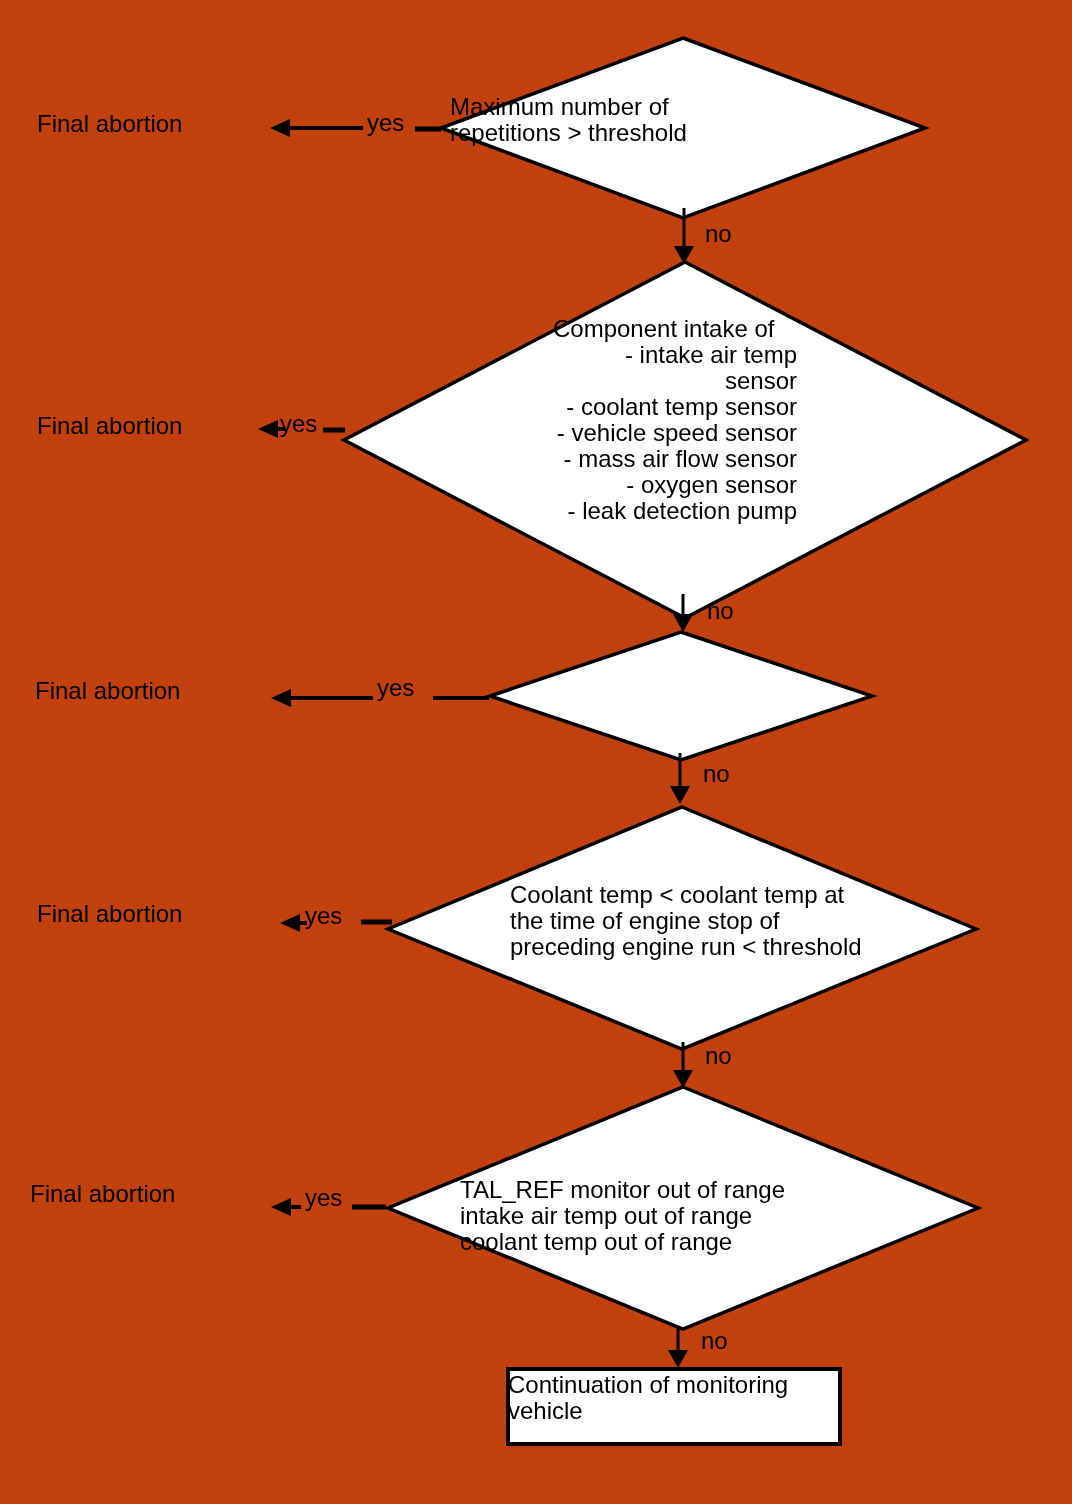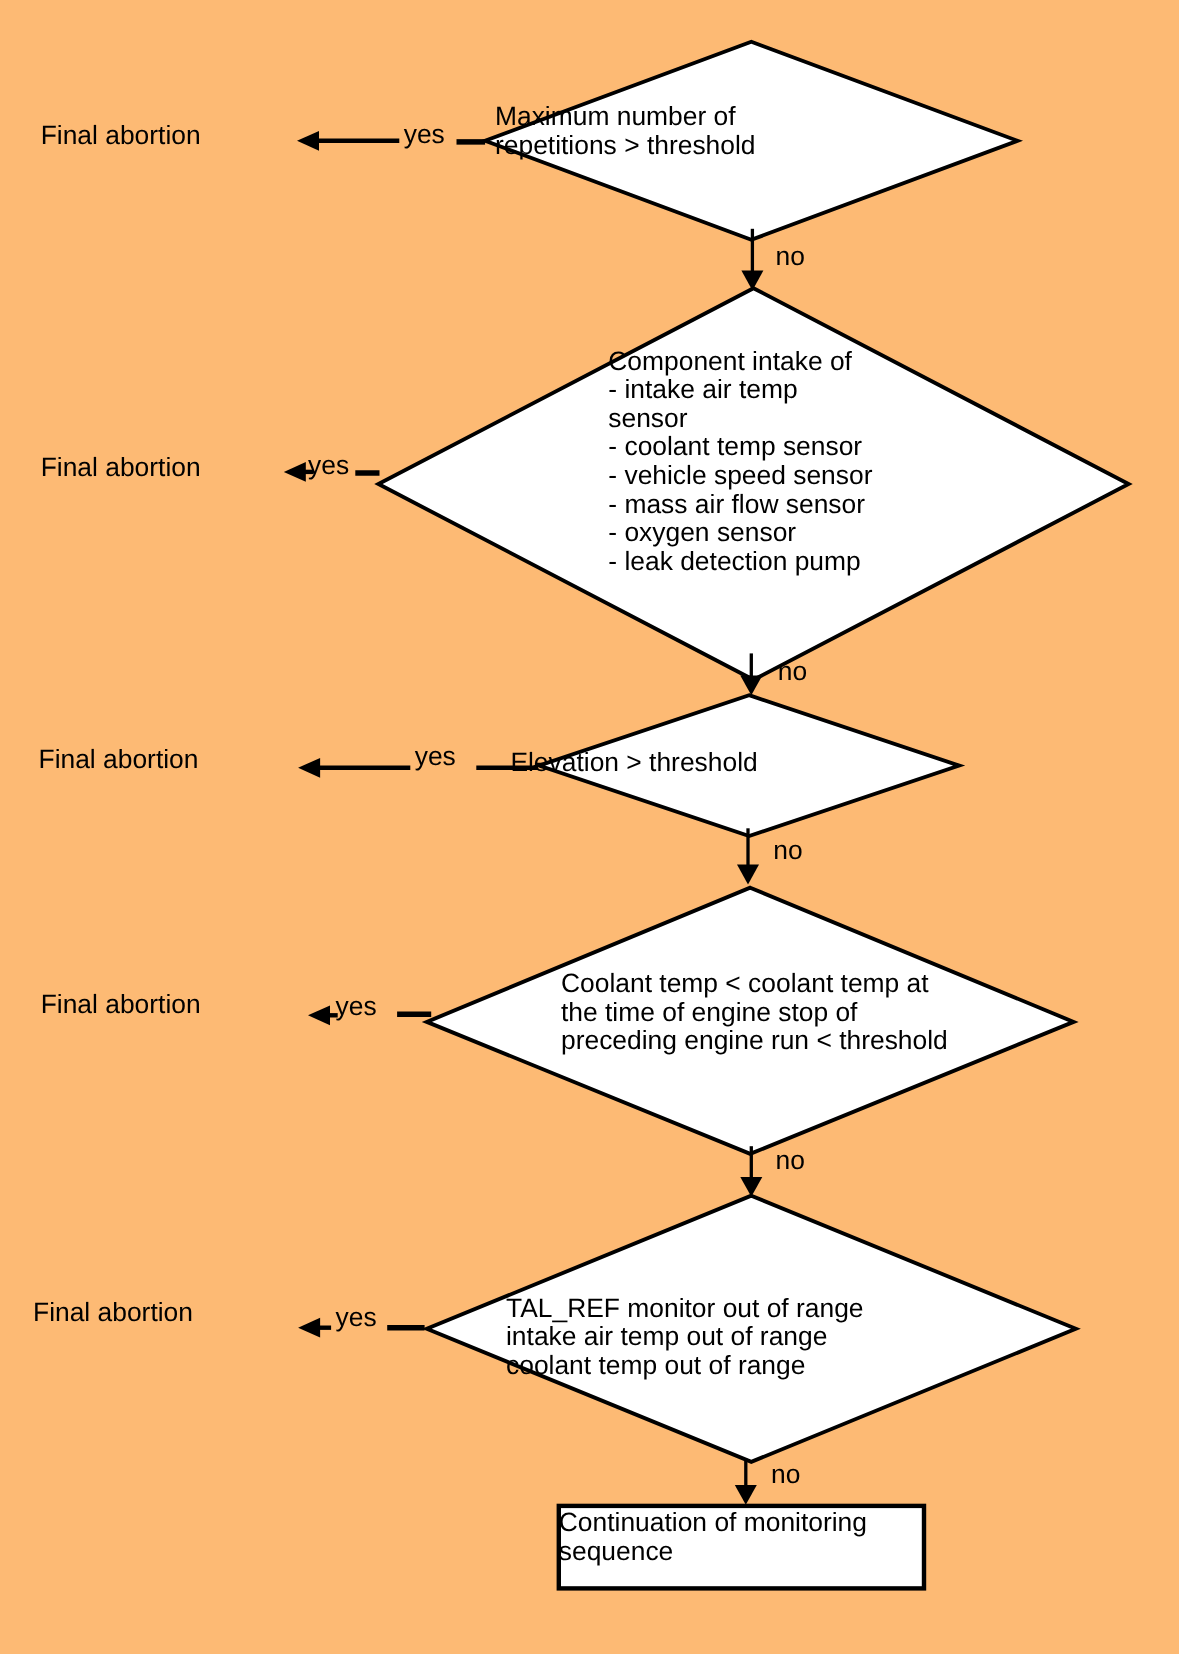--- a/index.html
+++ b/index.html
@@ -4,21 +4,21 @@
 <style>
   html, body {
     margin: 0;
     padding: 0;
     background: #ffffff;
   }
   #canvas {
     position: relative;
     width: 1072px;
     height: 1504px;
-    background: #fdba74;
+    background: #c2410c;
     font-family: "Liberation Sans", sans-serif;
     color: #000000;
     overflow: hidden;
   }
   #shapes {
     position: absolute;
     left: 0;
     top: 0;
   }
   .txt {
@@ -110,34 +110,33 @@
   <div class="txt" style="left:707px; top:598px;">no</div>
   <div class="txt" style="left:703px; top:761px;">no</div>
   <div class="txt" style="left:705px; top:1043px;">no</div>
   <div class="txt" style="left:701px; top:1328px;">no</div>
 
   <div class="txt center" style="left:450px; top:94px; width:400px;">Maximum number of
 repetitions &gt; threshold</div>
 
   <div style="position:absolute; left:553px; top:316px; width:244px;">
     <div class="txt center" style="position:static; width:244px;">Component intake of</div>
-    <div class="txt left" style="position:static; width:244px;">- intake air temp sensor
+    <div class="txt left" style="position:static; width:244px;text-align:right;">- intake air temp sensor
 - coolant temp sensor
 - vehicle speed sensor
 - mass air flow sensor
 - oxygen sensor
 - leak detection pump</div>
   </div>
 
-  <div class="txt center" style="left:464px; top:681px; width:400px;">Elevation &gt; threshold</div>
 
   <div class="txt center" style="left:460px; top:1177px; width:400px;">TAL_REF monitor out of range
 intake air temp out of range
 coolant temp out of range</div>
 
   <div class="txt left" style="left:510px; top:882px; width:360px;">Coolant temp &lt; coolant temp at
 the time of engine stop of
 preceding engine run &lt; threshold</div>
 
   <div class="txt center" style="left:508px; top:1372px; width:332px;">Continuation of monitoring
-sequence</div>
+vehicle</div>
 
 </div>
 
 </body></html>

